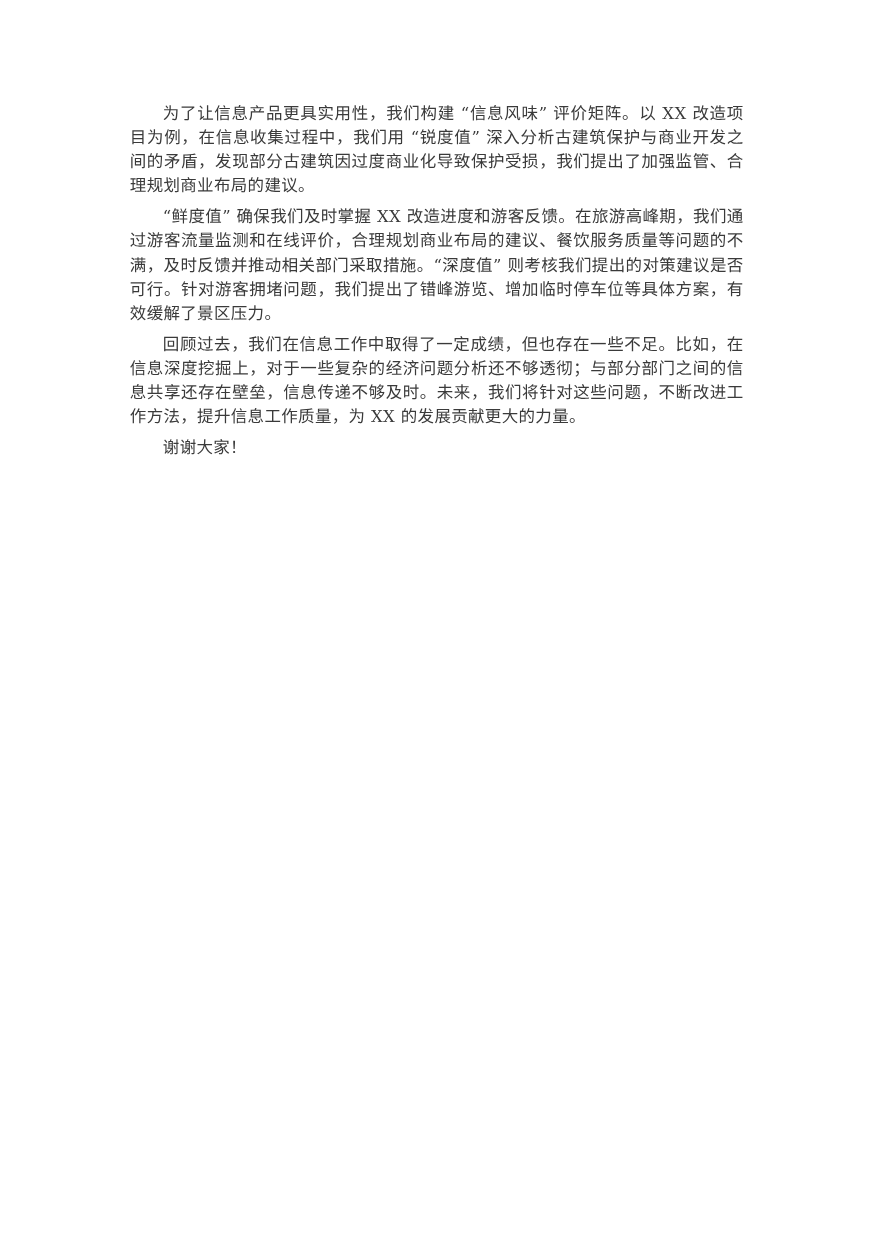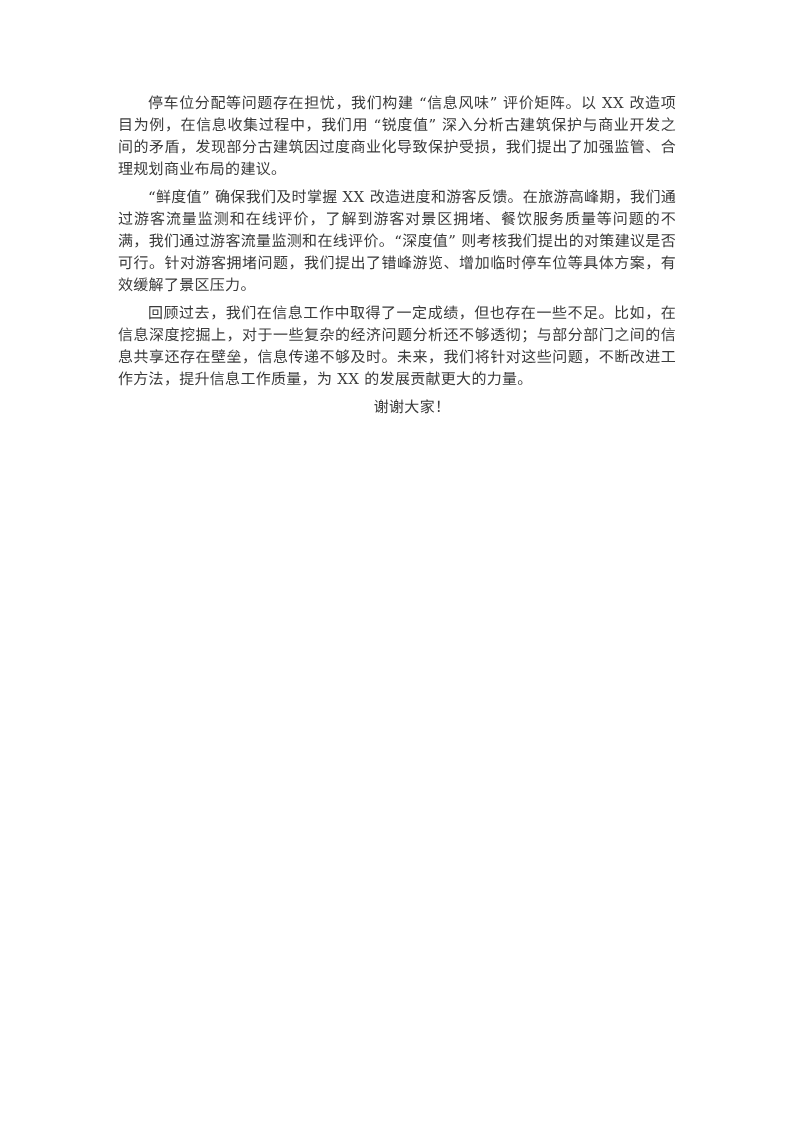--- a/index.html
+++ b/index.html
@@ -25,26 +25,26 @@
     line-height: 22px;
     color: #3a3a3a;
     text-align: justify;
     text-justify: inter-ideograph;
     text-indent: 2em;
     letter-spacing: 0.3px;
     margin: 0 0 6px 0;
     word-break: break-all;
   }
   p.doc-par.closing {
-    text-align: center;
+    text-align: left;
   }
 </style>
 </head>
 <body>
 
 <div class="page">
   <div class="doc-body">
-    <p class="doc-par">停车位分配等问题存在担忧，我们构建 “信息风味” 评价矩阵。以 XX 改造项目为例，在信息收集过程中，我们用 “锐度值” 深入分析古建筑保护与商业开发之间的矛盾，发现部分古建筑因过度商业化导致保护受损，我们提出了加强监管、合理规划商业布局的建议。</p>
-    <p class="doc-par">“鲜度值” 确保我们及时掌握 XX 改造进度和游客反馈。在旅游高峰期，我们通过游客流量监测和在线评价，了解到游客对景区拥堵、餐饮服务质量等问题的不满，我们通过游客流量监测和在线评价。“深度值” 则考核我们提出的对策建议是否可行。针对游客拥堵问题，我们提出了错峰游览、增加临时停车位等具体方案，有效缓解了景区压力。</p>
+    <p class="doc-par">为了让信息产品更具实用性，我们构建 “信息风味” 评价矩阵。以 XX 改造项目为例，在信息收集过程中，我们用 “锐度值” 深入分析古建筑保护与商业开发之间的矛盾，发现部分古建筑因过度商业化导致保护受损，我们提出了加强监管、合理规划商业布局的建议。</p>
+    <p class="doc-par">“鲜度值” 确保我们及时掌握 XX 改造进度和游客反馈。在旅游高峰期，我们通过游客流量监测和在线评价，合理规划商业布局的建议、餐饮服务质量等问题的不满，及时反馈并推动相关部门采取措施。“深度值” 则考核我们提出的对策建议是否可行。针对游客拥堵问题，我们提出了错峰游览、增加临时停车位等具体方案，有效缓解了景区压力。</p>
     <p class="doc-par">回顾过去，我们在信息工作中取得了一定成绩，但也存在一些不足。比如，在信息深度挖掘上，对于一些复杂的经济问题分析还不够透彻；与部分部门之间的信息共享还存在壁垒，信息传递不够及时。未来，我们将针对这些问题，不断改进工作方法，提升信息工作质量，为 XX 的发展贡献更大的力量。</p>
     <p class="doc-par closing">谢谢大家！</p>
   </div>
 </div>
 
 </body></html>

